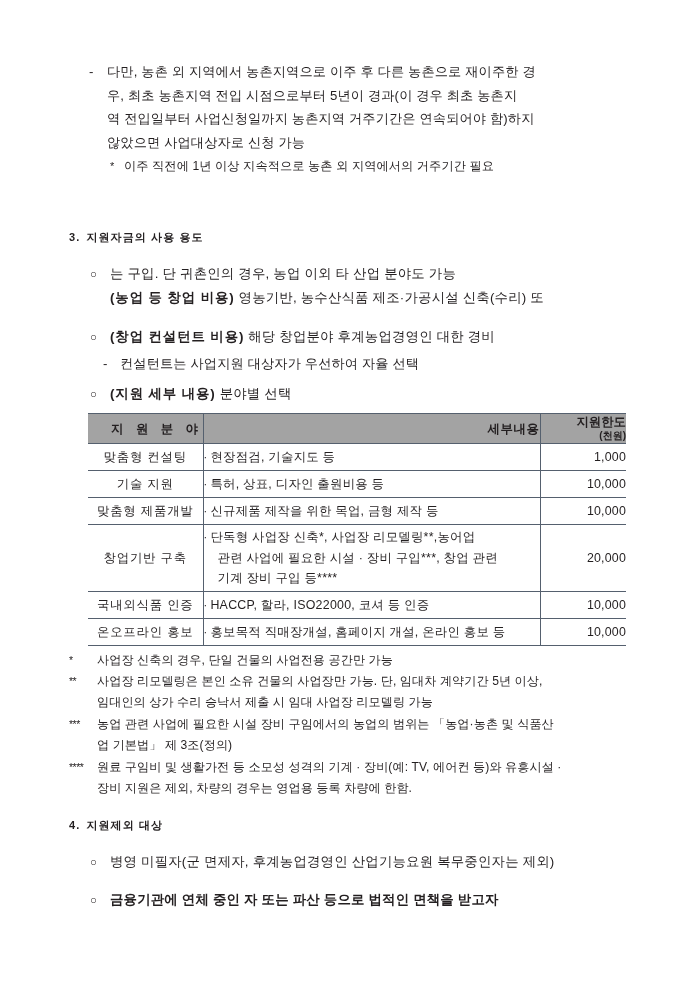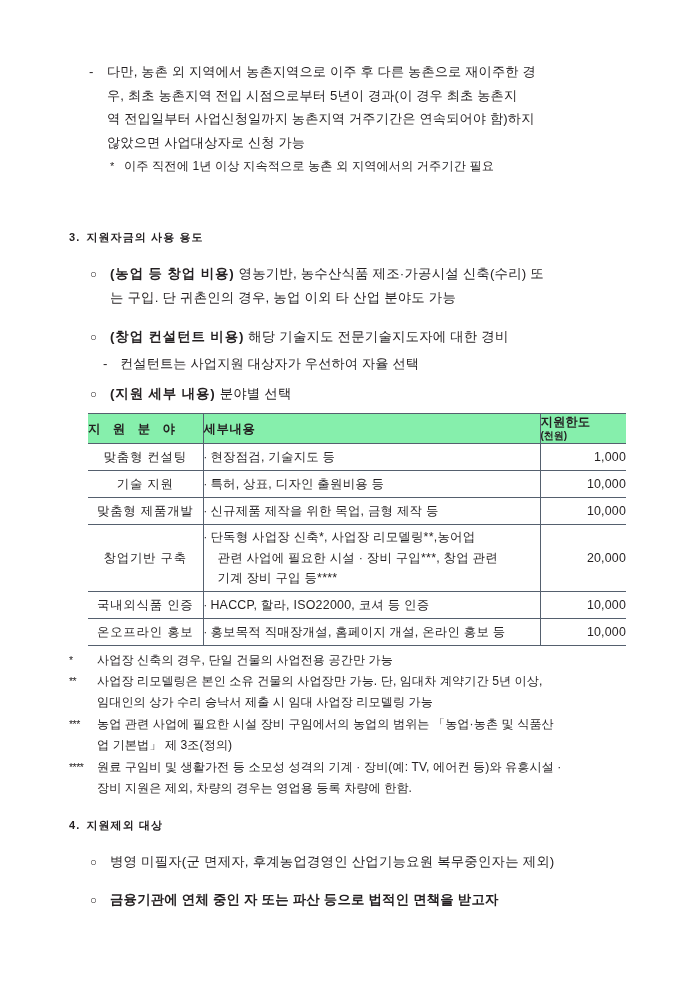--- a/index.html
+++ b/index.html
@@ -95,23 +95,23 @@
     font-size: 12.4px;
     color: #231f20;
   }
   table.fund th, table.fund td {
     border-top: 1.1px solid #55606e;
     border-bottom: 1.1px solid #55606e;
     padding: 0;
     vertical-align: middle;
   }
   table.fund thead th {
-    background: #86efac;
+    background: #a3a3a3;
     font-weight: bold;
-    text-align: left;
+    text-align: right;
     border-top: 1.6px solid #55606e;
     border-bottom: 1.3px solid #55606e;
     height: 29px;
     line-height: 14px;
   }
   table.fund tbody tr:last-child td {
     border-bottom: 1.6px solid #55606e;
   }
   .vdiv-l { border-left: 1.1px solid #55606e; }
   th.c1 { letter-spacing: 4.5px; padding-left: 4px; }
@@ -175,32 +175,32 @@
     <span class="star-marker">*</span>
     <span style="display:block; padding-left:14px;">이주 직전에 1년 이상 지속적으로 농촌 외 지역에서의 거주기간 필요</span>
   </div>
 
   <div class="blk sec-head" style="left:69px; top:230px;">
     <span class="sec-num">3.</span><span>지원자금의 사용 용도</span>
   </div>
 
   <div class="blk circ-para" style="left:90px; top:262px; width:549px;">
     <span class="circ-marker">○</span>
+    <span style="display:block; padding-left:20px;">는 구입. 단 귀촌인의 경우, 농업 이외 타 산업 분야도 가능</span>
     <span style="display:block; padding-left:20px;">
       <span class="lbl nowrap">(농업 등 창업 비용)</span>
       <span>영농기반, 농수산식품 제조·가공시설 신축(수리) 또</span>
     </span>
-    <span style="display:block; padding-left:20px;">는 구입. 단 귀촌인의 경우, 농업 이외 타 산업 분야도 가능</span>
   </div>
 
   <div class="blk circ-para" style="left:90px; top:325px; width:549px;">
     <span class="circ-marker">○</span>
     <span style="display:block; padding-left:20px;" class="nowrap">
       <span class="lbl">(창업 컨설턴트 비용)</span>
-      <span>해당 기술지도 전문기술지도자에 대한 경비</span>
+      <span>해당 창업분야 후계농업경영인 대한 경비</span>
     </span>
   </div>
 
   <div class="blk dash-para" style="left:103px; top:352px; width:536px;">
     <span class="dash-marker">-</span>
     <span style="display:block; padding-left:17px;" class="nowrap">컨설턴트는 사업지원 대상자가 우선하여 자율 선택</span>
   </div>
 
   <div class="blk circ-para" style="left:90px; top:382px; width:549px;">
     <span class="circ-marker">○</span>

